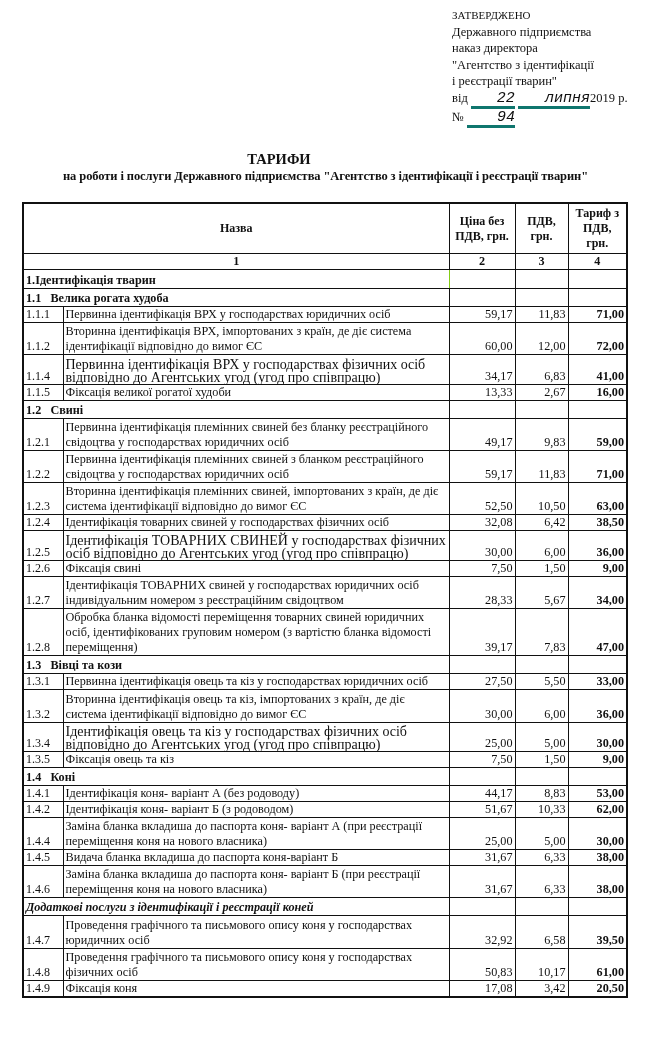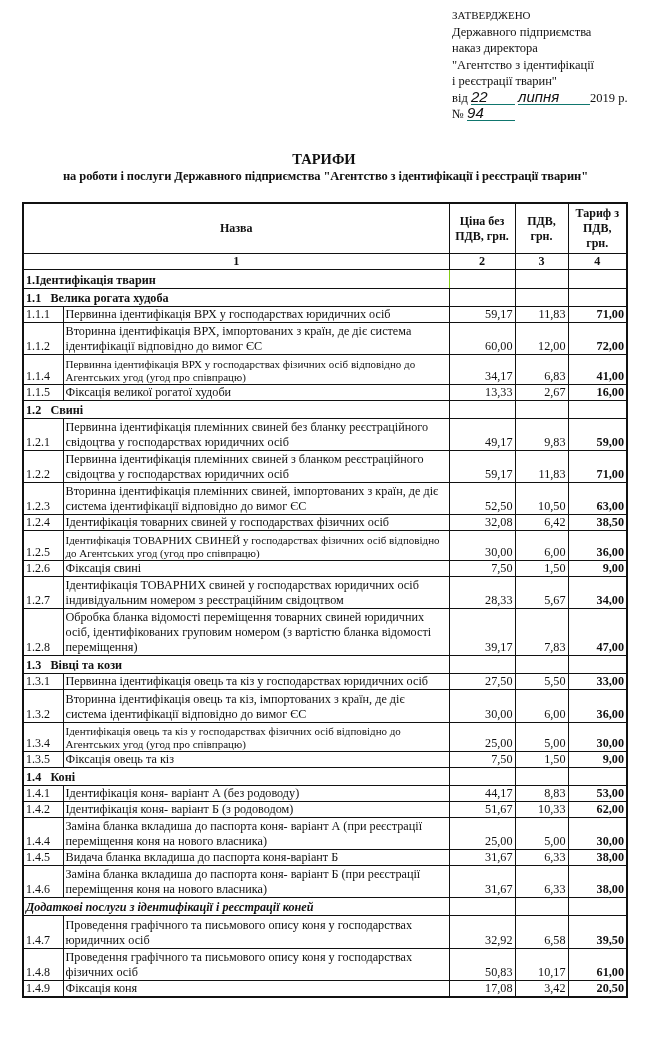--- a/index.html
+++ b/index.html
@@ -1,33 +1,33 @@
 <!DOCTYPE html>
 <html><head>
 <meta charset="utf-8">
 <style>
   html, body { margin:0; padding:0; background:#fff; }
   body { width:651px; height:1043px; position:relative; overflow:hidden; font-family:"Liberation Serif", serif; color:#111; }
   .approval { position:absolute; left:452px; top:7px; font-size:12.5px; line-height:16.5px; }
   .approval .l1 { font-size:11px; }
-  .approval .hw { display:inline-block; border-bottom:1px solid #0f766e; font-family:Liberation Sans, sans-serif; font-style:italic; font-size:15px; line-height:14px; text-align:left; color:#111; }
-  .title { position:absolute; left:0; width:558px; top:151px; text-align:center; font-weight:bold; font-size:14.5px;margin-left:45px; }
+  .approval .hw { display:inline-block; border-bottom:3px solid #0f766e; font-family:Liberation Mono, monospace; font-style:italic; font-size:15px; line-height:14px; text-align:right; color:#111; }
+  .title { position:absolute; left:0; width:558px; top:151px; text-align:center; font-weight:bold; font-size:14.5px; }
   .subtitle { position:absolute; left:0; width:651px; top:169px; text-align:center; font-weight:bold; font-size:12.5px; letter-spacing:-0.1px; }
   table.tariffs { position:absolute; left:22px; top:202px; width:604px; border-collapse:collapse; table-layout:fixed; font-size:12.2px; }
   table.tariffs td, table.tariffs th { border:1px solid #111; padding:0 2px; vertical-align:bottom; line-height:15px; overflow:hidden; }
   table.tariffs { border:2px solid #111; }
   th { font-weight:bold; text-align:center; vertical-align:middle !important; font-size:12px; }
   .hdr th { height:49px; line-height:15px; }
   .colnum td { text-align:center; font-weight:bold; height:12px; line-height:12px; border-top:2px solid #111; border-bottom:2px solid #111; }
   .num { text-align:right; }
   .bold { font-weight:bold; }
   .code { font-size:12px; }
   .section td { font-weight:bold; height:17px; }
   .italic-sec td.label { font-style:italic; font-weight:bold;margin-top:6px; }
-  .small { font-size:11px; line-height:13px !important; }
+  .small { font-size:14px; line-height:13px !important; }
 </style>
 </head>
 <body>
 
 <div class="approval">
   <div class="l1">ЗАТВЕРДЖЕНО</div>
   <div>Державного підприємства</div>
   <div>наказ директора</div>
   <div>"Агентство з ідентифікації</div>
   <div>і реєстрації тварин"</div>

